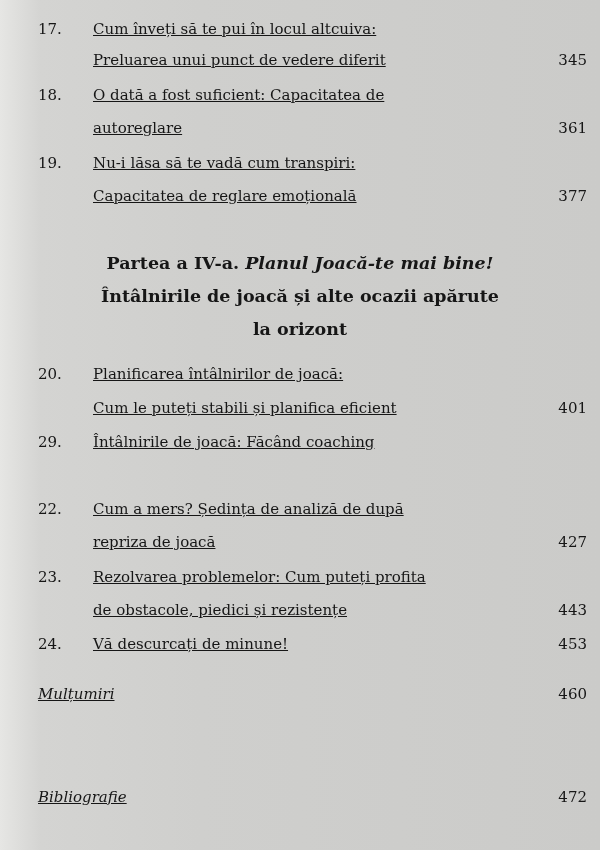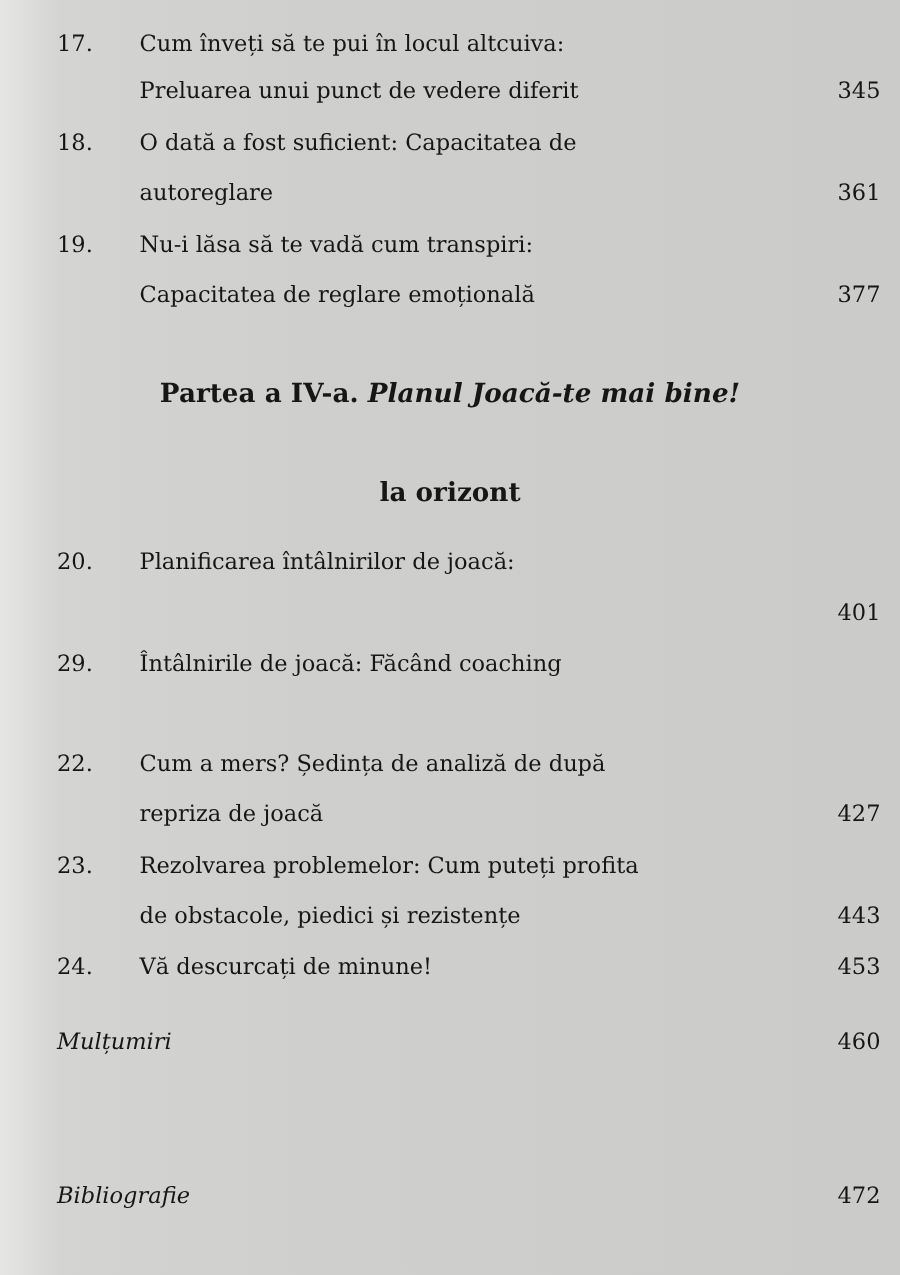--- a/index.html
+++ b/index.html
@@ -9,21 +9,21 @@
       font-family: "DejaVu Serif", "Liberation Serif", serif;
       color: #161616;
       position: relative;
     }
     .page { position: absolute; left: 0; top: 0; width: 600px; height: 850px; }
     .line {
       position: absolute; left: 12px; width: 600px; height: 34px;
       font-size: 15px; line-height: 34px;
     }
     .num { position: absolute; left: 26px; }
-    .text { position: absolute; left: 81px; white-space: nowrap; }
+    .text { position: absolute; left: 81px; white-space: nowrap; text-decoration: underline; }
     .page-no { position: absolute; right: 25px; margin-left: 44px; }
     .heading {
       position: absolute; left: 0; width: 600px; text-align: center;
       font-weight: bold; font-size: 17.5px; line-height: 34px;
     }
     .heading i { font-style: italic; }
     .back .text { left: 26px; font-style: italic; }
   </style>
 </head>
 <body>
@@ -54,27 +54,29 @@
   </div>
   <div class="line" style="top:179px">
     <span class="text">Capacitatea de reglare emoțională</span>
     <span class="page-no">377</span>
   </div>
 
   <div class="heading" style="top:246px">
     <span>Partea a IV-a.</span>
     <i>Planul Joacă-te mai bine!</i>
   </div>
+  <div class="heading" style="top:279px">Întâlnirile de joacă și alte ocazii apărute</div>
   <div class="heading" style="top:312px">la orizont</div>
 
   <div class="line" style="top:357px">
     <span class="num">20.</span>
     <span class="text">Planificarea întâlnirilor de joacă:</span>
   </div>
   <div class="line" style="top:391px">
+    <span class="text">Cum le puteți stabili și planifica eficient</span>
     <span class="page-no">401</span>
   </div>
 
   <div class="line" style="top:425px">
     <span class="num">29.</span>
     <span class="text">Întâlnirile de joacă: Făcând coaching</span>
   </div>
 
   <div class="line" style="top:492px">
     <span class="num">22.</span>

